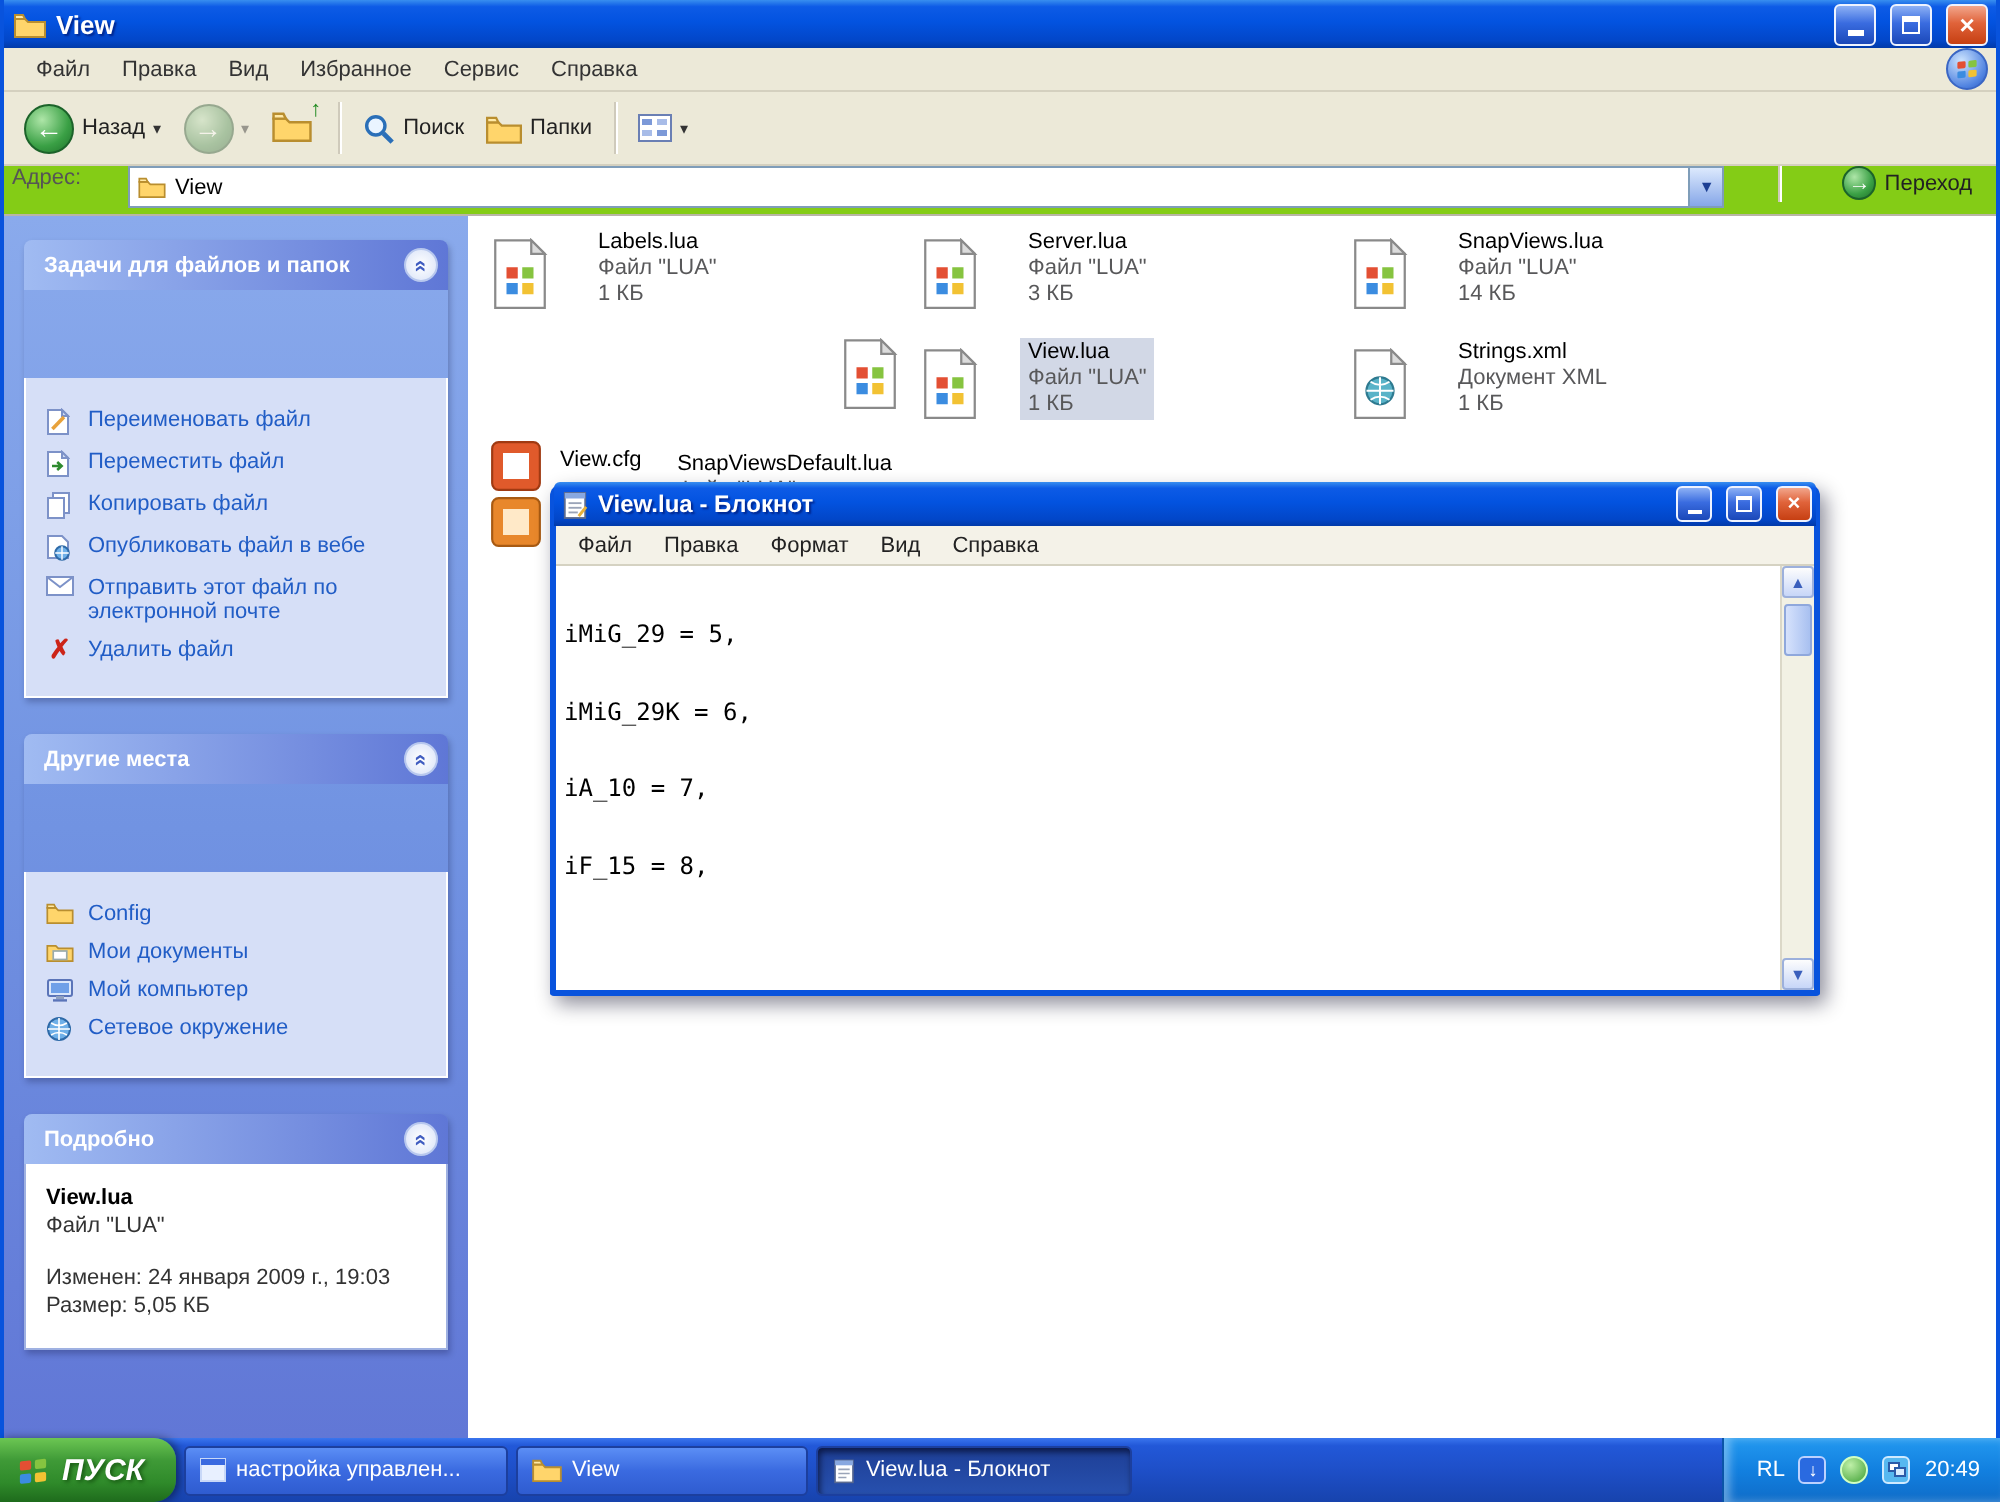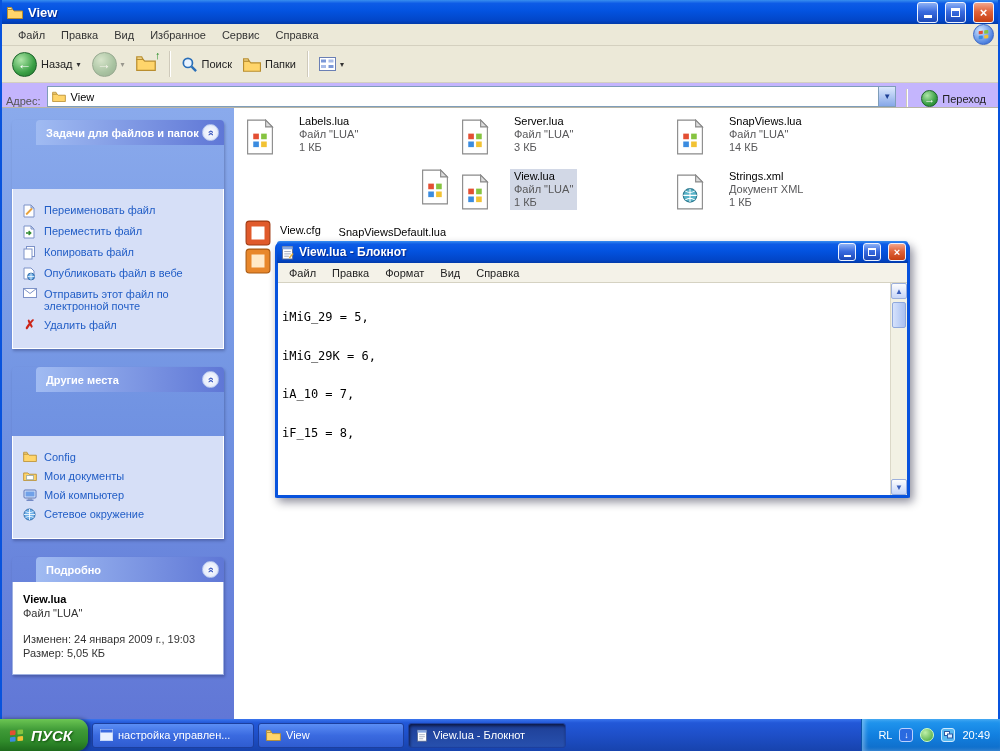--- a/index.html
+++ b/index.html
@@ -35,41 +35,41 @@
   .tb-group { display:flex; align-items:center; gap:4px; padding:2px 4px; font-size:11px; color:#222; cursor:pointer; }
   .nav-circle { width:25px; height:25px; border-radius:50%; color:#fff; font-size:14px; font-weight:bold;
     display:flex; align-items:center; justify-content:center;
     background:radial-gradient(circle at 35% 30%, #aee6a8, #3aa045 60%, #1d7029); border:1px solid #1c632a; }
   .drop { font-size:8px; color:#333; }
   .disabled { opacity:.45; filter:grayscale(.4); }
   .tb-sep { width:1px; height:26px; background:#cfcabb; box-shadow:1px 0 0 #fff; margin:0 4px; }
   .stack { position:relative; width:22px; height:18px; }
   .stack .uparr { position:absolute; right:-3px; top:-6px; color:#1e8a1e; font-size:11px; font-weight:bold; }
 
-  .addressbar { height:25px; flex:0 0 auto; display:flex; align-items:flex-end; gap:6px;
-    padding:0 4px; background:#c4b5fd; border-bottom:1px solid #b9b5a5; font-size:11px; color:#555; }
+  .addressbar { height:25px; flex:0 0 auto; display:flex; align-items:flex-start; gap:23px;
+    padding:0 4px; background:#84cc16; border-bottom:1px solid #b9b5a5; font-size:11px; color:#555; }
   .addr-combo { flex:1; height:21px; background:#fff; border:1px solid #7f9db9;
     display:flex; align-items:center; gap:5px; padding-left:4px; font-size:11px; color:#000; }
   .addr-drop { margin-left:auto; width:17px; height:19px; border-left:1px solid #7f9db9;
     background:linear-gradient(180deg,#dce9fd,#86a7e8); display:flex; align-items:center;
     justify-content:center; font-size:8px; color:#1c3f94; cursor:pointer; }
   .go-btn { display:flex; align-items:center; gap:4px; padding:0 8px 0 4px; color:#222; cursor:pointer; }
   .go-circle { width:17px; height:17px; border-radius:50%; color:#fff; font-size:11px; font-weight:bold;
     display:flex; align-items:center; justify-content:center;
     background:radial-gradient(circle at 35% 30%, #aee6a8, #3aa045 60%, #1d7029); border:1px solid #1c632a; }
 
   .content { flex:1; display:flex; overflow:hidden; }
 
   
   .sidebar { width:232px; flex:0 0 auto; padding:12px 10px;
     background:linear-gradient(180deg,#8aaaec 0%,#7193e2 50%,#6177d6 100%); overflow:hidden; }
   .panel { width:212px; margin-bottom:18px; border-radius:4px 4px 0 0; box-shadow:1px 2px 3px rgba(0,0,40,.25); }
   .panel-header { height:25px; border-radius:4px 4px 0 0; display:flex; align-items:center;
     padding:0 5px 0 10px; color:#fff; font-weight:bold; font-size:11px; cursor:pointer;
-    background:linear-gradient(90deg,#a0bbf2 0%,#5f77d6 100%);margin-left:24px; }
+    background:linear-gradient(90deg,#a0bbf2 0%,#5f77d6 100%); }
   .chev { margin-left:auto; width:17px; height:17px; border-radius:50%;
     background:radial-gradient(#ffffff,#d8e2f8); border:1px solid #b8c8ee; color:#3f5cc0;
     display:flex; align-items:center; justify-content:center; }
   .chev i { font-style:normal; font-size:11px; font-weight:bold; transform:rotate(-90deg); display:block; }
   .panel-body { background:#d6dff7; border:1px solid #fff; border-top:0; padding:8px 6px 10px 8px;margin-top:44px; }
   .task-item { display:flex; align-items:flex-start; gap:7px; margin:7px 2px; font-size:11px;
     color:#215dc6; cursor:pointer; line-height:12px; }
   .task-item .ticon { flex:0 0 auto; width:14px; text-align:center; }
   .xmark { color:#cc2418; font-weight:bold; font-size:13px; line-height:11px; }
   .details-body { background:#fff; border:1px solid #9fb1e2; border-top:0; padding:10px 10px 14px 10px;

